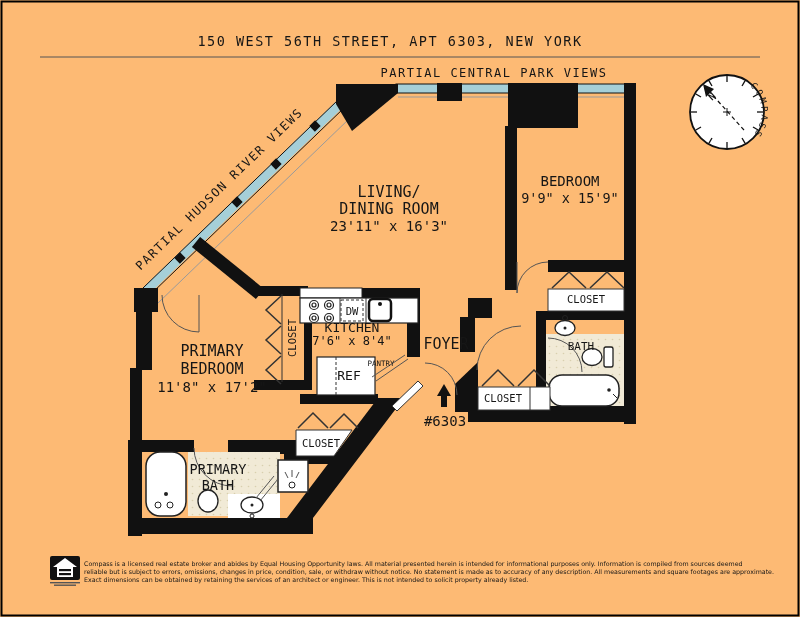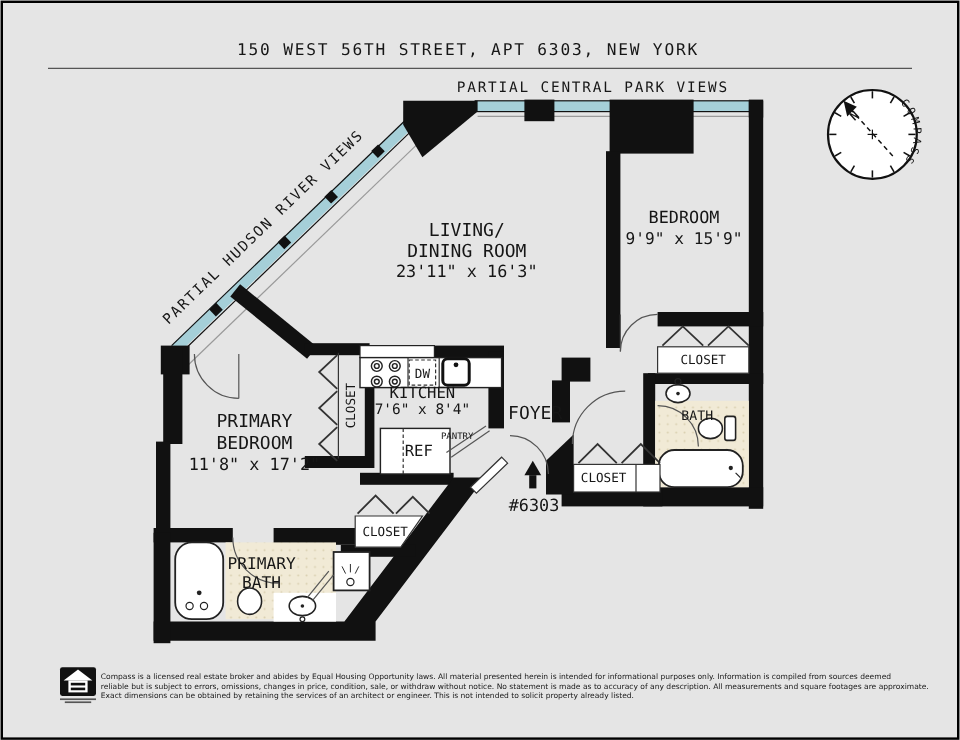--- a/index.html
+++ b/index.html
@@ -1,16 +1,16 @@
 <!DOCTYPE html>
 <html><head>
 <meta charset="utf-8">
 <style>
   html,body{margin:0;padding:0;background:#fff;}
-  .page{width:800px;height:617px;position:relative;background:#e5e5e5;}
+  .page{width:800px;height:617px;position:relative;background:#fdba74;}
   svg{display:block;}
   text{fill:#161616;font-family:"DejaVu Sans Mono","Liberation Mono",monospace;}
   .sans{font-family:"DejaVu Sans","Liberation Sans",sans-serif;}
   .wall{fill:#111;stroke:none;}
   .fixture{fill:#fff;stroke:#222;}
   .arc{fill:none;stroke:#555;stroke-width:1;}
   .leaf{stroke:#555;stroke-width:1;}
   .chev{fill:none;stroke:#333;stroke-width:1.5;}
   .thin{stroke:#333;stroke-width:1;fill:none;}
 </style>

